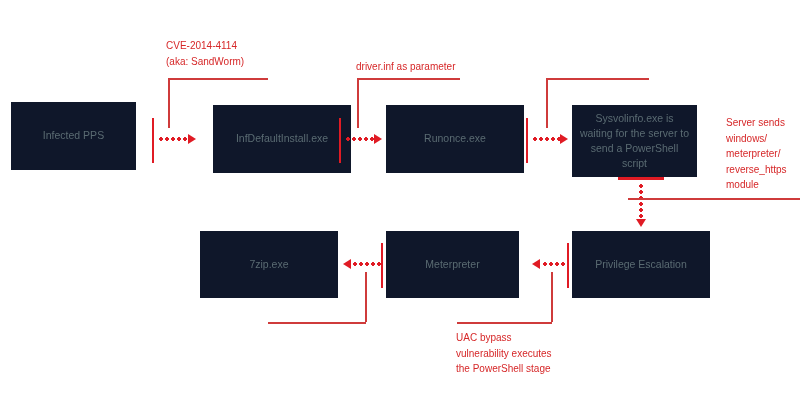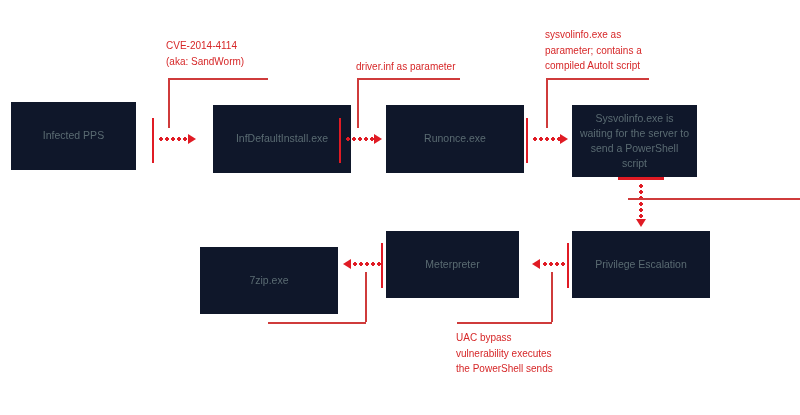--- a/index.html
+++ b/index.html
@@ -109,21 +109,21 @@
   </div>
 
   <div class="node" style="left:386px; top:105px; width:138px; height:68px;">
     <span>Runonce.exe</span>
   </div>
 
   <div class="node" style="left:572px; top:105px; width:125px; height:72px;">
     <span>Sysvolinfo.exe is waiting for the server to send a PowerShell script</span>
   </div>
 
-  <div class="node" style="left:200px; top:231px; width:138px; height:67px;margin-top:16px;">
+  <div class="node" style="left:200px; top:231px; width:138px; height:67px;">
     <span>7zip.exe</span>
   </div>
 
   <div class="node" style="left:386px; top:231px; width:133px; height:67px;">
     <span>Meterpreter</span>
   </div>
 
   <div class="node" style="left:572px; top:231px; width:138px; height:67px;">
     <span>Privilege Escalation</span>
   </div>
@@ -154,30 +154,32 @@
 
   <div class="note" style="left:166px; top:38px; width:140px;">CVE-2014-4114
 (aka: SandWorm)</div>
   <div class="lead-h" style="left:168px; top:78px; width:100px;"></div>
   <div class="lead-v" style="left:168px; top:78px; height:50px;"></div>
 
   <div class="note" style="left:356px; top:59px; width:160px;">driver.inf as parameter</div>
   <div class="lead-h" style="left:357px; top:78px; width:103px;"></div>
   <div class="lead-v" style="left:357px; top:78px; height:50px;"></div>
 
-  <div class="note" style="left:545px; top:27px; width:150px;">sysvolinfo.exe as
-parameter; contains a
-compiled AutoIt script</div>
   <div class="lead-h" style="left:546px; top:78px; width:103px;"></div>
   <div class="lead-v" style="left:546px; top:78px; height:50px;"></div>
 
+  <div class="note" style="left:726px; top:115px; width:72px;">Server sends
+windows/
+meterpreter/
+reverse_https
+module</div>
   <div class="lead-h" style="left:628px; top:198px; width:172px;"></div>
 
   <div class="lead-h" style="left:268px; top:322px; width:98px;"></div>
   <div class="lead-v" style="left:365px; top:272px; height:50px;"></div>
 
   <div class="note" style="left:456px; top:330px; width:150px;">UAC bypass
 vulnerability executes
-the PowerShell sends</div>
+the PowerShell stage</div>
   <div class="lead-h" style="left:457px; top:322px; width:95px;"></div>
   <div class="lead-v" style="left:551px; top:272px; height:50px;"></div>
 
 </div>
 
 </body></html>

